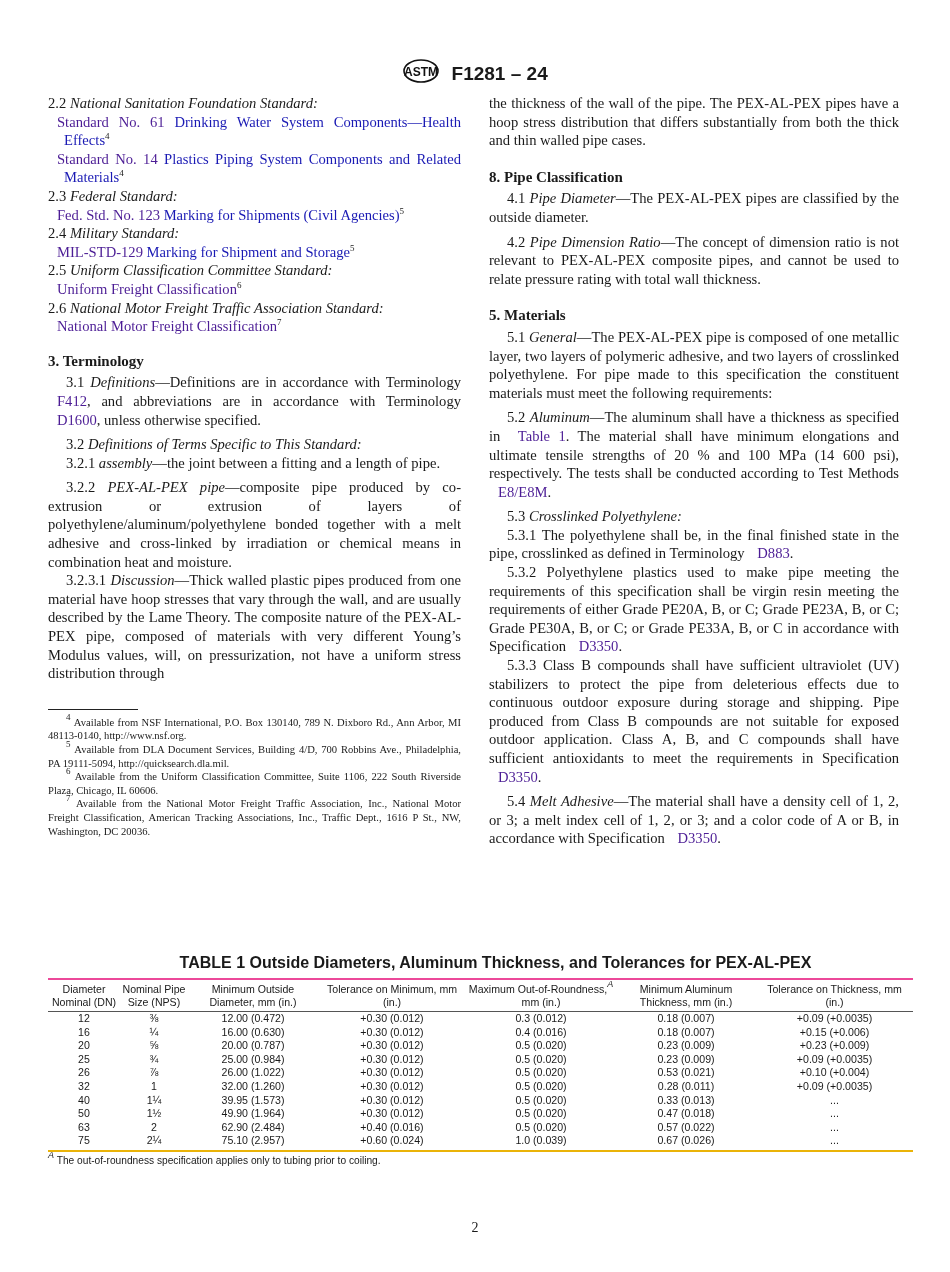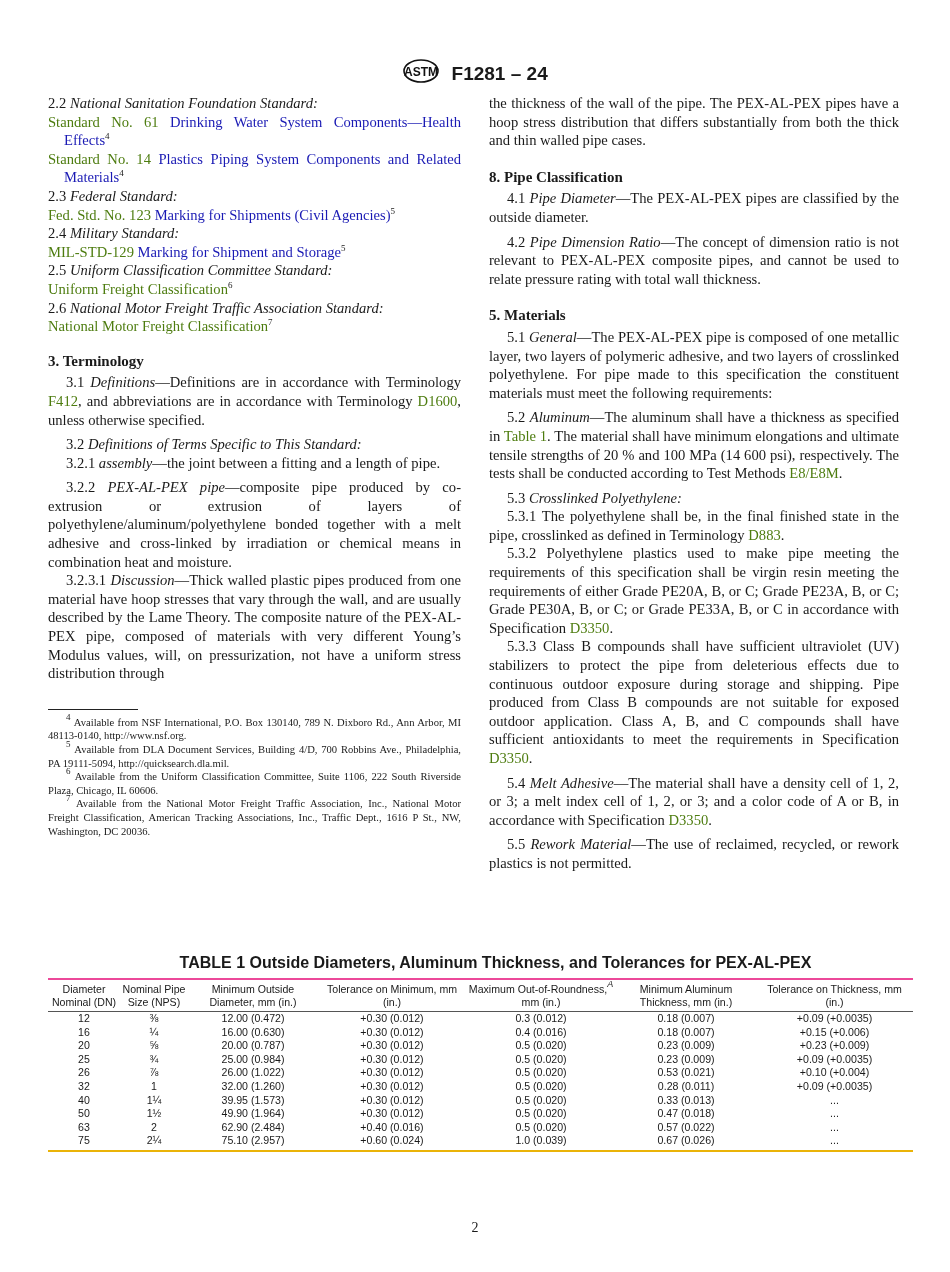--- a/index.html
+++ b/index.html
@@ -9,21 +9,21 @@
             font-family:"Liberation Sans", sans-serif; font-weight:bold; font-size:19px; }
   .header .logo { display:inline-block; vertical-align:middle; margin-right:6px; }
   .header span.t { vertical-align:middle; }
   .col { position:absolute; top:94px; font-size:14.6px; line-height:18.6px; }
   .left { left:48px; width:413px; }
   .right { left:489px; width:410px; }
   p { margin:0; text-align:justify; }
   .ind { text-indent:18px; }
   .hang { padding-left:16px; text-indent:-16px; text-align:justify; }
   .gap { margin-top:6px; }
-  .red { color:#4d7c0f; }
+  .red { color:#4c1d95;margin-left:9px; }
   .blue { color:#1a1ab4; }
   i { font-style:italic; }
   h3 { margin:0; font-size:15px; font-weight:bold; }
   sup { font-size:9px; line-height:0; vertical-align:6px; }
   .fnrule { width:90px; border-top:1px solid #222; margin-top:26px; margin-bottom:6px; }
   .fn { font-size:10.6px; line-height:13.6px; text-align:justify; }
   .fn p { text-indent:18px; }
   .tbl { position:absolute; left:48px; top:954px; width:865px;
          font-family:"Liberation Sans", sans-serif; font-size:10.6px; }
   .tbl .cap { text-align:center; font-weight:bold; font-size:16px; margin-bottom:6px; padding-left:30px; }
@@ -95,21 +95,20 @@
   <p class="ind gap"><span>4.2</span>&nbsp;<i>Pipe Dimension Ratio</i><span>—The concept of dimension ratio is not relevant to PEX-AL-PEX composite pipes, and cannot be used to relate pressure rating with total wall thickness.</span></p>
 
   <h3 style="margin-top:18px;margin-bottom:3px">5. Materials</h3>
   <p class="ind"><span>5.1</span>&nbsp;<i>General</i><span>—The PEX-AL-PEX pipe is composed of one metallic layer, two layers of polymeric adhesive, and two layers of crosslinked polyethylene. For pipe made to this specification the constituent materials must meet the following requirements:</span></p>
   <p class="ind gap"><span>5.2</span>&nbsp;<i>Aluminum</i><span>—The aluminum shall have a thickness as specified in </span><span class="red">Table 1</span><span>. The material shall have minimum elongations and ultimate tensile strengths of 20 % and 100 MPa (14 600 psi), respectively. The tests shall be conducted according to Test Methods </span><span class="red">E8/E8M</span><span>.</span></p>
   <p class="ind gap"><span>5.3</span>&nbsp;<i>Crosslinked Polyethylene:</i></p>
   <p class="ind"><span>5.3.1</span>&nbsp;<span>The polyethylene shall be, in the final finished state in the pipe, crosslinked as defined in Terminology </span><span class="red">D883</span><span>.</span></p>
   <p class="ind"><span>5.3.2</span>&nbsp;<span>Polyethylene plastics used to make pipe meeting the requirements of this specification shall be virgin resin meeting the requirements of either Grade PE20A, B, or C; Grade PE23A, B, or C; Grade PE30A, B, or C; or Grade PE33A, B, or C in accordance with Specification </span><span class="red">D3350</span><span>.</span></p>
   <p class="ind"><span>5.3.3</span>&nbsp;<span>Class B compounds shall have sufficient ultraviolet (UV) stabilizers to protect the pipe from deleterious effects due to continuous outdoor exposure during storage and shipping. Pipe produced from Class B compounds are not suitable for exposed outdoor application. Class A, B, and C compounds shall have sufficient antioxidants to meet the requirements in Specification </span><span class="red">D3350</span><span>.</span></p>
   <p class="ind gap"><span>5.4</span>&nbsp;<i>Melt Adhesive</i><span>—The material shall have a density cell of 1, 2, or 3; a melt index cell of 1, 2, or 3; and a color code of A or B, in accordance with Specification </span><span class="red">D3350</span><span>.</span></p>
-  <p class="ind gap"><span>5.5</span>&nbsp;<i>Rework Material</i><span>—The use of reclaimed, recycled, or rework plastics is not permitted.</span></p>
 </div>
 
 <div class="tbl">
   <div class="cap">TABLE 1 Outside Diameters, Aluminum Thickness, and Tolerances for PEX-AL-PEX</div>
   <table>
     <colgroup>
       <col style="width:72px">
         <col style="width:68px">
         <col style="width:130px">
         <col style="width:148px">
@@ -214,15 +213,16 @@
           <td>75</td>
           <td>2¼</td>
           <td>75.10 (2.957)</td>
           <td>+0.60 (0.024)</td>
           <td>1.0 (0.039)</td>
           <td>0.67 (0.026)</td>
           <td>...</td>
         </tr>
       </tbody>
   </table>
+  <div class="tnote"><i><sup>A</sup></i> <span>The out-of-roundness specification applies only to tubing prior to coiling.</span></div>
 </div>
 
 <div class="pageno">2</div>
 
 </body></html>

